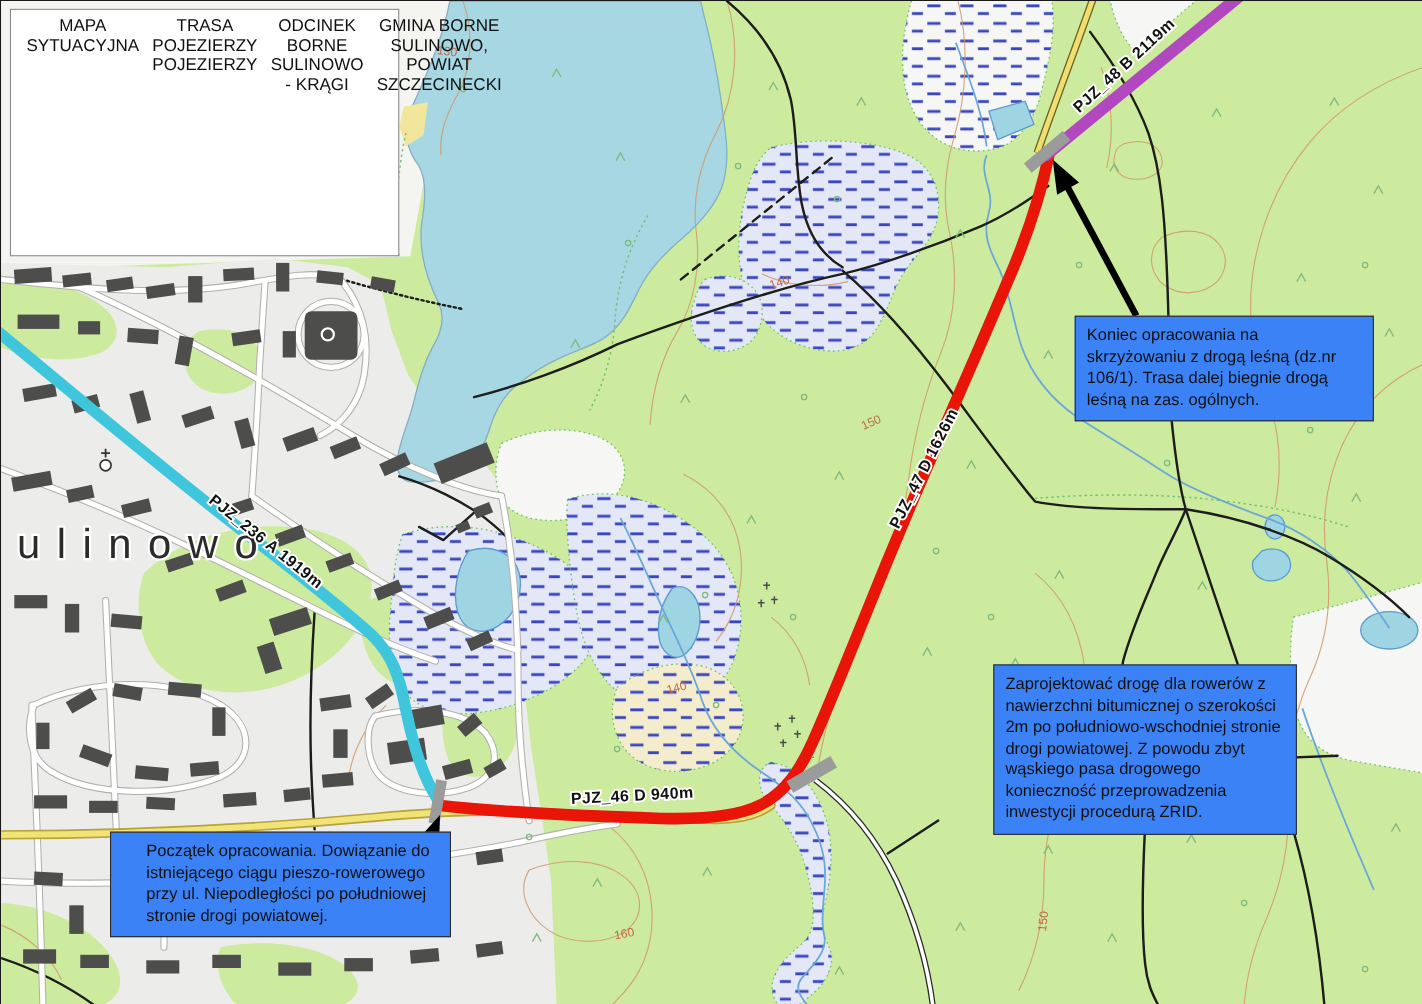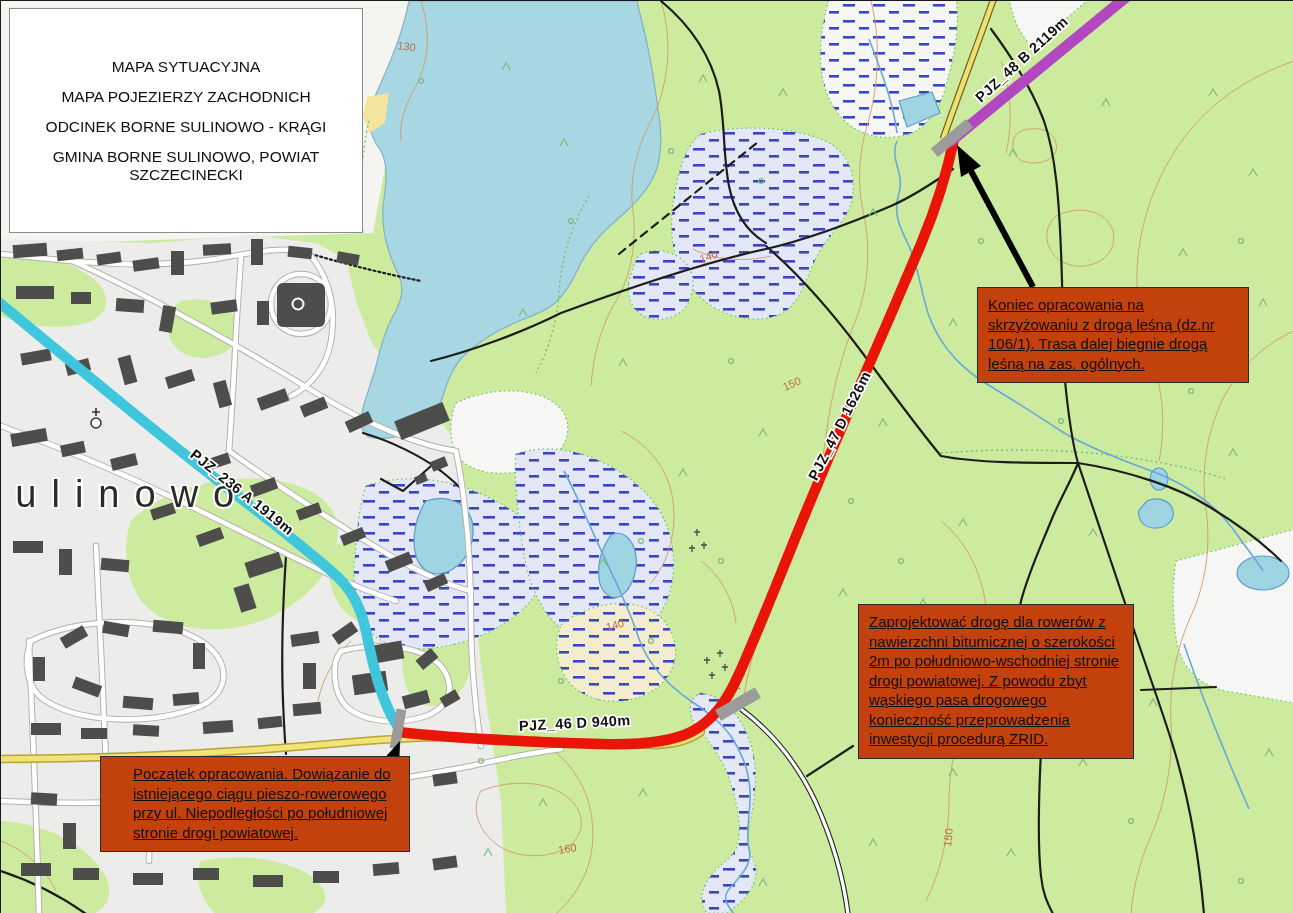--- a/index.html
+++ b/index.html
@@ -1,23 +1,23 @@
 <!DOCTYPE html>
 <html><head>
 <meta charset="utf-8">
 <style>
   html,body{margin:0;padding:0;background:#fff;}
   .stage{position:relative;width:1293px;height:913px;border:1px solid #1a1a1a;
          overflow:hidden;background:#cdeb9e;font-family:"Liberation Sans",sans-serif;}
   .stage svg{position:absolute;left:0;top:0;}
-  .note{position:absolute;background:#c2410c;border:1px solid #2b2b2b;color:#101010;
-        font-size:15px;line-height:1.3;padding:7px 10px 9px 10px;box-sizing:border-box;text-decoration:underline;}
+  .note{position:absolute;background:#3b82f6;border:1px solid #2b2b2b;color:#101010;
+        font-size:15px;line-height:1.3;padding:7px 10px 9px 10px;box-sizing:border-box;}
   .title-box{position:absolute;left:8px;top:7px;width:354px;height:225px;background:#fff;
         border:1px solid #8a8a8a;color:#101010;text-align:center;font-size:15.5px;
-        display:flex;flex-direction:column;justify-content:center;gap:12px;
+        display:flex;flex-direction:row;justify-content:space-between;gap:12px;
         padding:6px 14px;box-sizing:border-box;}
   .title-box .tl{margin:0;}
   .title-box .tl.tight{margin-top:-12px;}
   .rlbl{font-size:14.5px;font-weight:bold;fill:#111;stroke:#fff;stroke-width:3.4px;
         paint-order:stroke;letter-spacing:.4px;}
   .town-lbl{font-size:38px;fill:#2b2b2b;stroke:#fff;stroke-width:4px;paint-order:stroke;
         letter-spacing:15px;}
   .clbl{font-size:11px;fill:#bf6b45;stroke:#fff;stroke-width:0;}
   .rsym{font-size:10px;font-style:italic;fill:#333;}
   .marshbg{fill:#e3e7f6;stroke:#6cbf6c;stroke-width:1.2;stroke-dasharray:1.5 3;}
@@ -370,21 +370,21 @@
     <text class="clbl" transform="translate(700,262) rotate(-18)">140</text>
     <text class="clbl" transform="translate(606,630) rotate(-14)">140</text>
     <text class="clbl" transform="translate(784,390) rotate(-24)">150</text>
     <text class="clbl" transform="translate(950,846) rotate(-84)">150</text>
     <text class="clbl" transform="translate(558,853) rotate(-10)">160</text>
   </g>
 </svg>
 
 <div class="title-box">
   <p class="tl">MAPA SYTUACYJNA</p>
-  <p class="tl">MAPA POJEZIERZY ZACHODNICH</p>
+  <p class="tl">TRASA POJEZIERZY POJEZIERZY</p>
   <p class="tl">ODCINEK BORNE SULINOWO - KRĄGI</p>
   <p class="tl">GMINA BORNE SULINOWO, POWIAT SZCZECINECKI</p>
 </div>
 
 <div class="note" style="left:976px;top:286px;width:272px;">Koniec opracowania na skrzyżowaniu z drogą leśną (dz.nr 106/1). Trasa dalej biegnie drogą leśną na zas. ogólnych.</div>
-<div class="note" style="left:857px;top:603px;width:276px;">Zaprojektować drogę dla rowerów z nawierzchni bitumicznej o szerokości 2m po południowo-wschodniej stronie drogi powiatowej. Z powodu zbyt wąskiego pasa drogowego konieczność przeprowadzenia inwestycji procedurą ZRID.</div>
+<div class="note" style="left:902px;top:603px;width:276px;">Zaprojektować drogę dla rowerów z nawierzchni bitumicznej o szerokości 2m po południowo-wschodniej stronie drogi powiatowej. Z powodu zbyt wąskiego pasa drogowego konieczność przeprowadzenia inwestycji procedurą ZRID.</div>
 <div class="note" style="left:99px;top:755px;width:310px;padding-left:32px;">Początek opracowania. Dowiązanie do istniejącego ciągu pieszo-rowerowego przy ul. Niepodległości po południowej stronie drogi powiatowej.</div>
 </div>
 
 </body></html>

